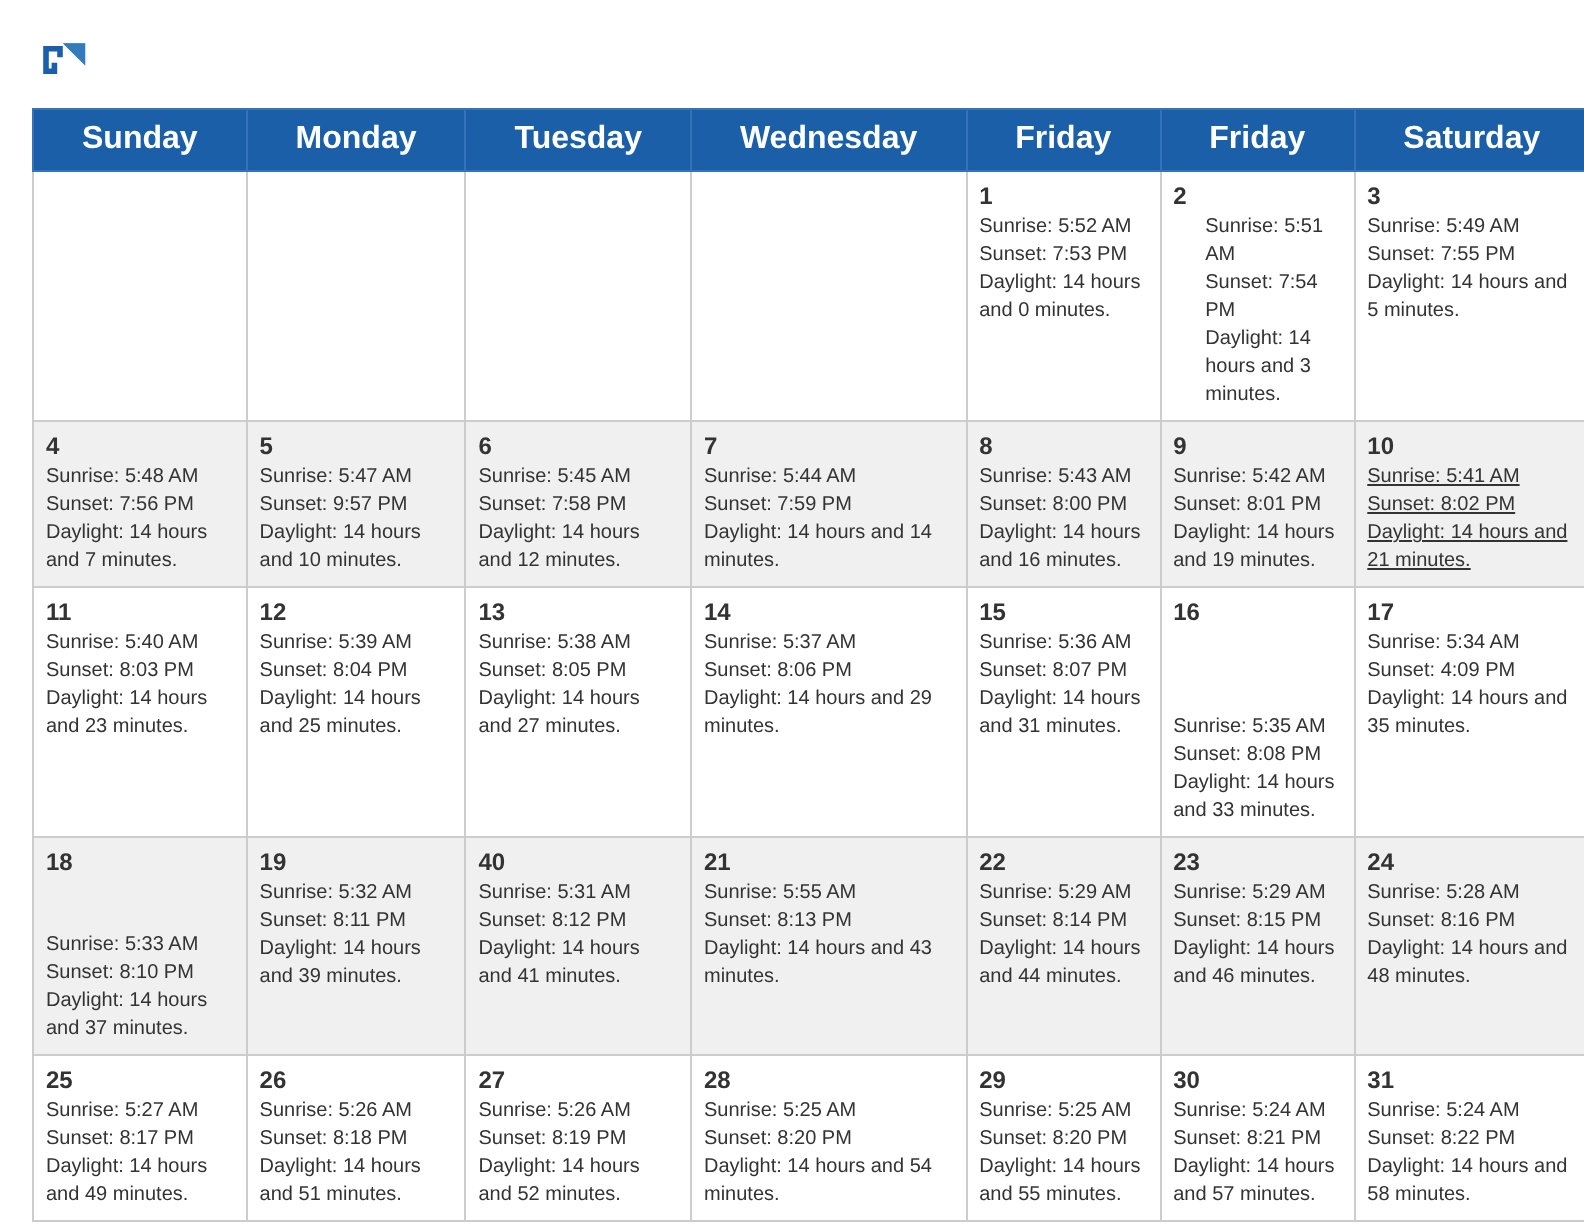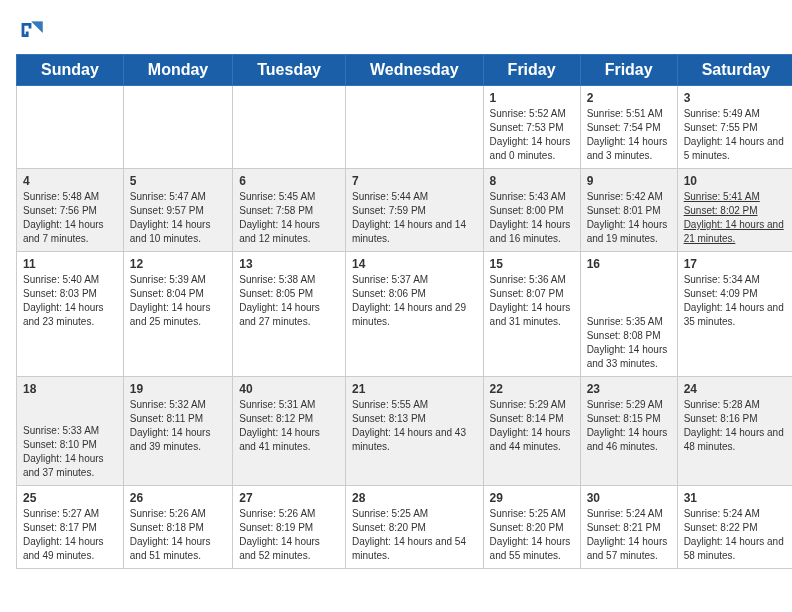--- a/index.html
+++ b/index.html
@@ -147,21 +147,21 @@
         <td class="empty-cell"></td>
         <td class="empty-cell"></td>
         <td>
           <div class="day-number">1</div>
           <div class="day-info" style="white-space: pre-line;">Sunrise: 5:52 AM
 Sunset: 7:53 PM
 Daylight: 14 hours and 0 minutes.</div>
         </td>
         <td>
           <div class="day-number">2</div>
-          <div class="day-info" style="white-space: pre-line;">Sunrise: 5:51 AM
+          <div class="day-info" style="white-space: pre-line; margin-left: 16px;">Sunrise: 5:51 AM
 Sunset: 7:54 PM
 Daylight: 14 hours and 3 minutes.</div>
         </td>
         <td>
           <div class="day-number">3</div>
           <div class="day-info" style="white-space: pre-line;">Sunrise: 5:49 AM
 Sunset: 7:55 PM
 Daylight: 14 hours and 5 minutes.</div>
         </td>
       </tr>

